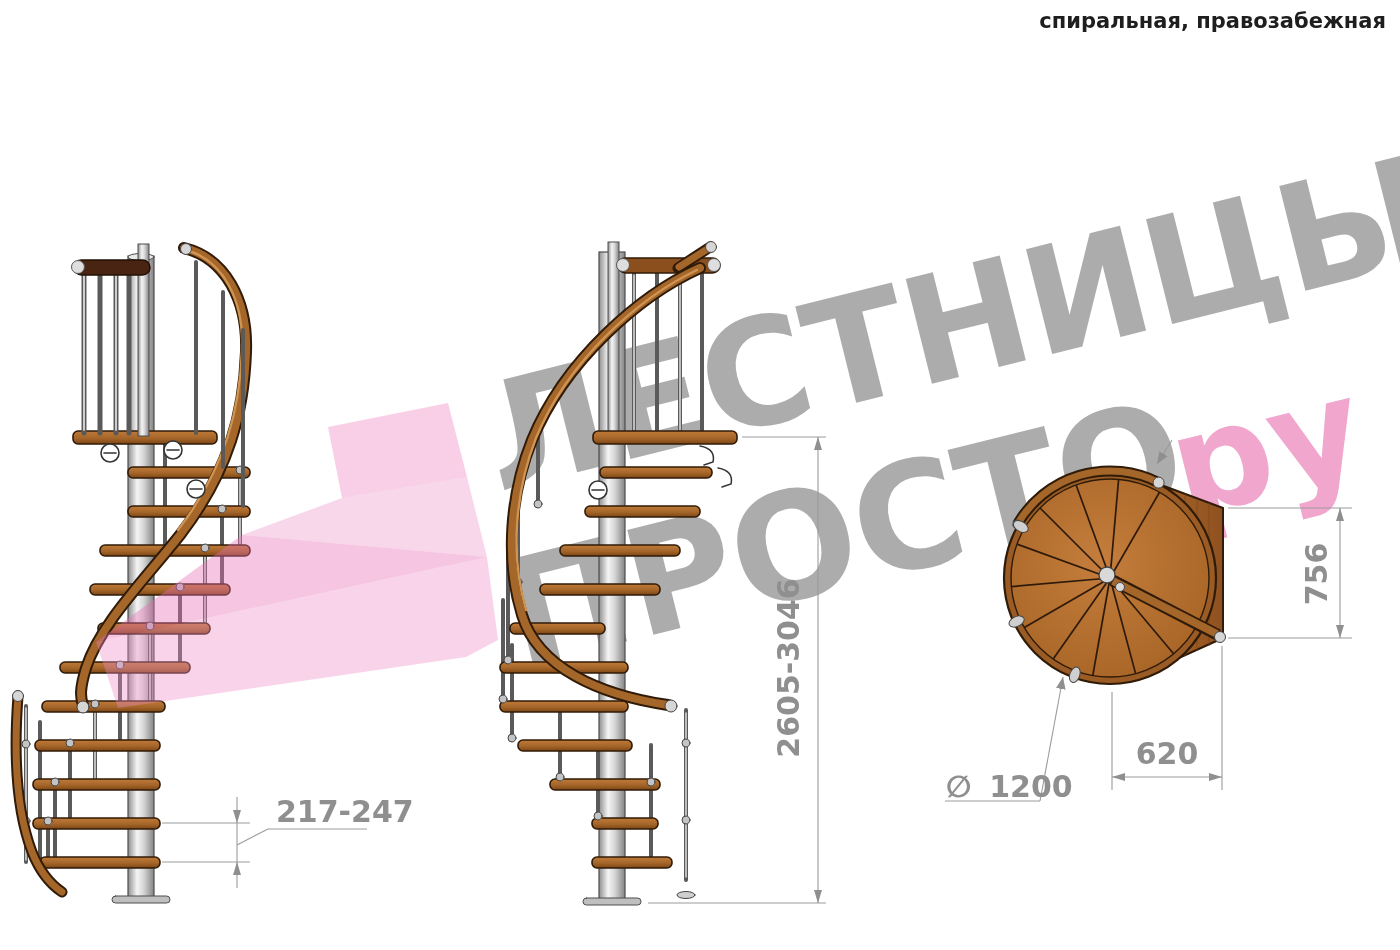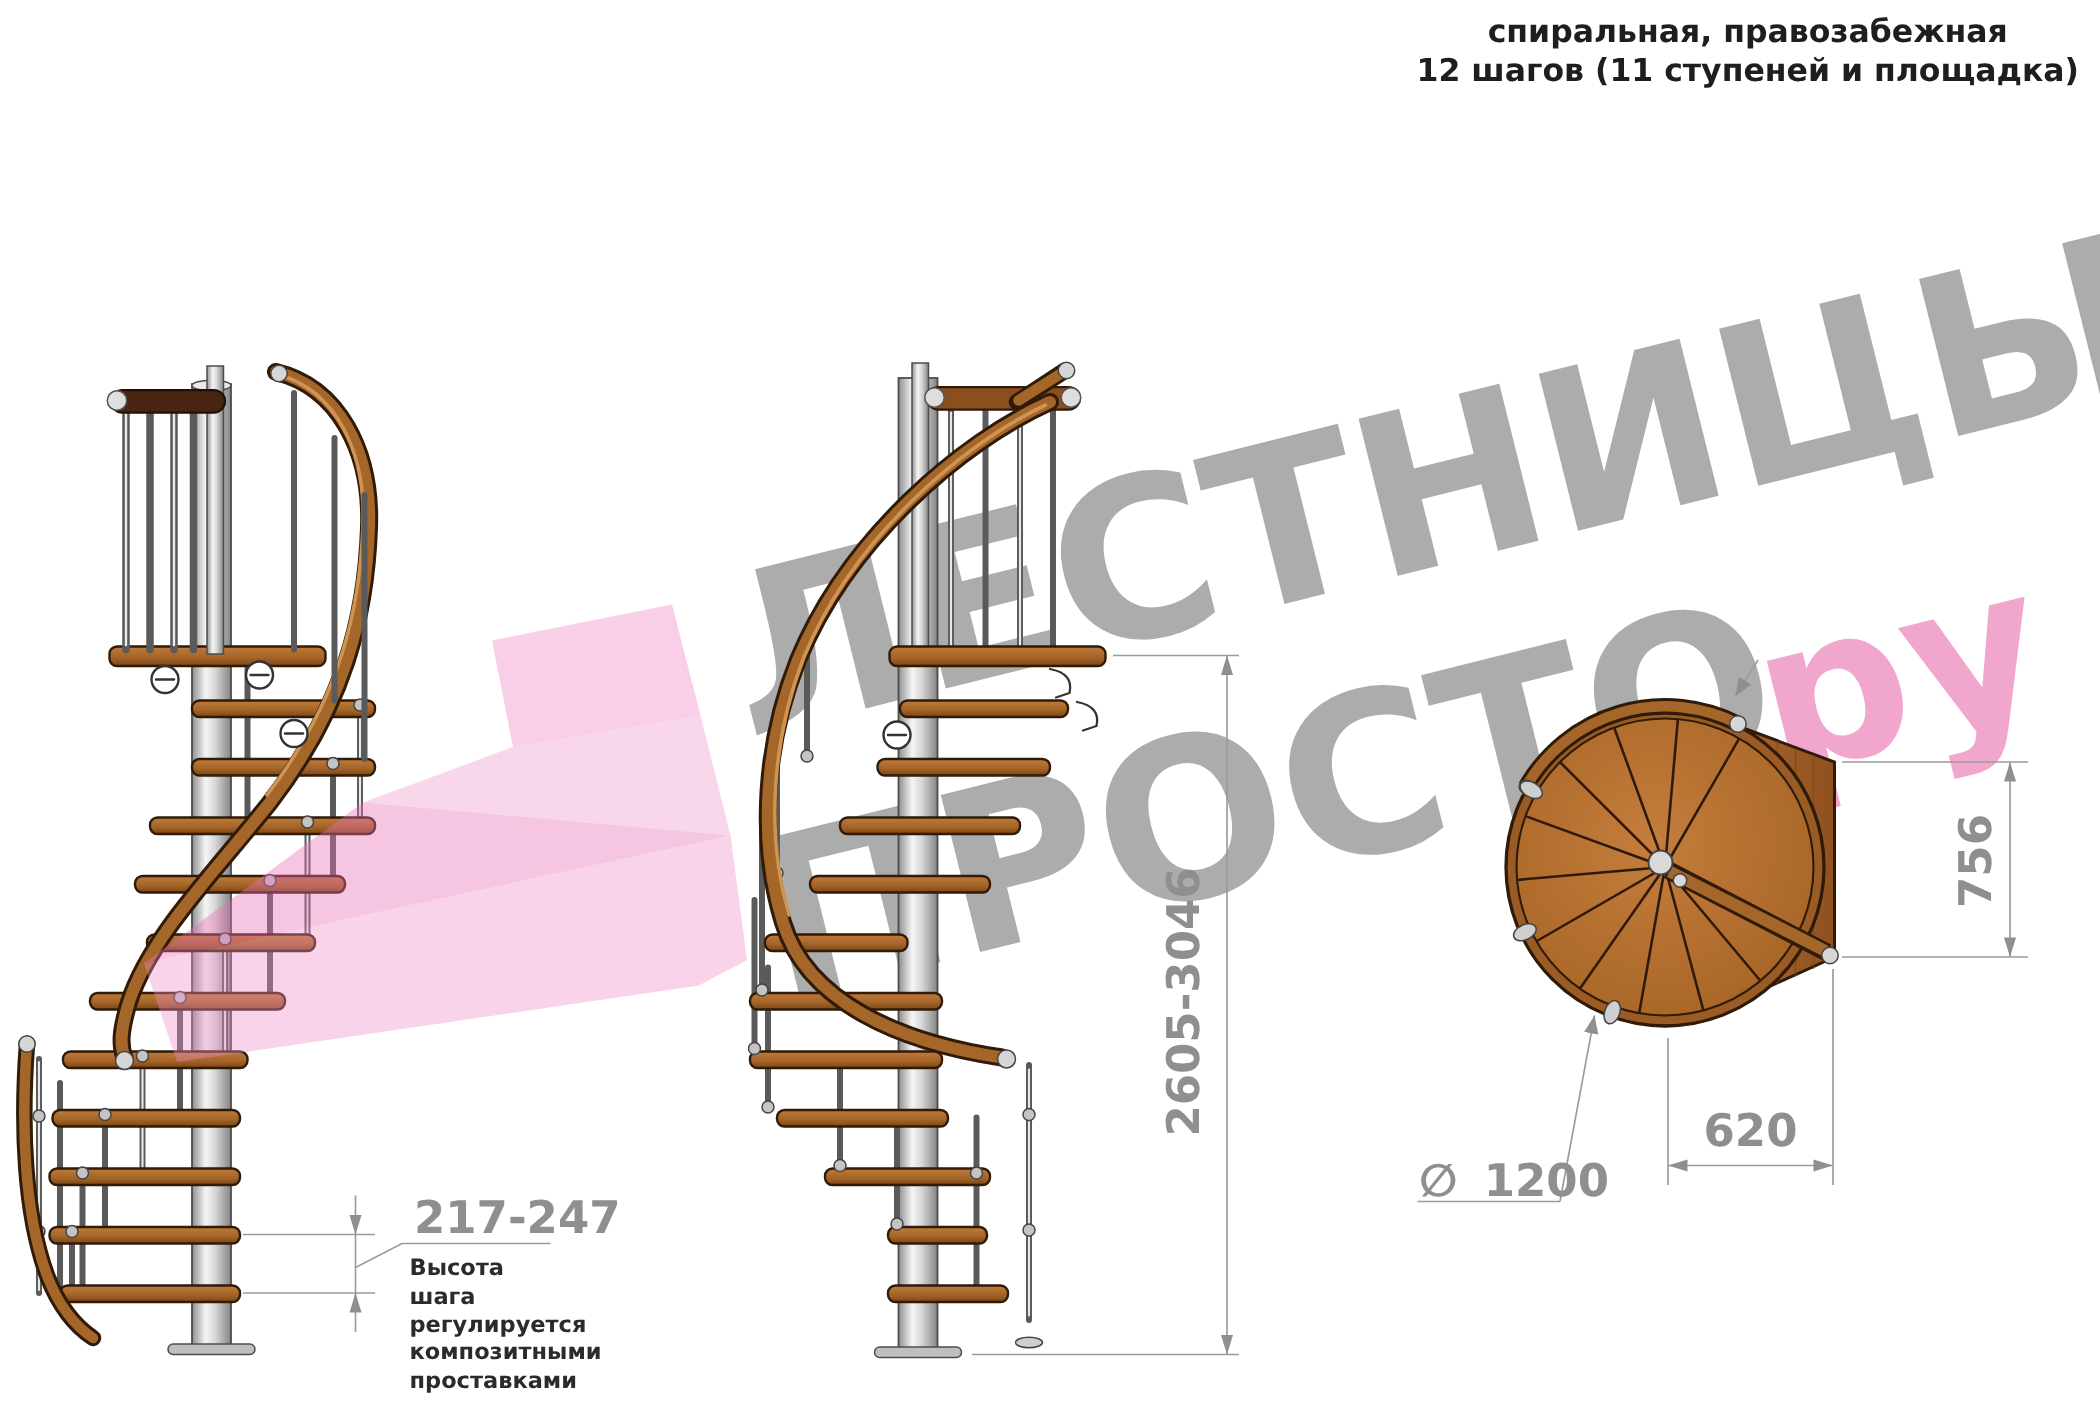--- a/index.html
+++ b/index.html
@@ -1,19 +1,19 @@
 <!DOCTYPE html>
 <html><head>
 <meta charset="utf-8">
 <style>
   html,body{margin:0;padding:0;background:#fff;}
   .stage{position:relative;width:1400px;height:950px;background:#ffffff;overflow:hidden;
          font-family:"DejaVu Sans","Liberation Sans",sans-serif;}
   .layer{position:absolute;left:0;top:0;width:1400px;height:950px;pointer-events:none;}
-  .header{position:absolute;top:8px;right:14px;text-align:center;font-size:21px;line-height:26px;
+  .header{position:absolute;top:8px;right:14px;text-align:left;font-size:21px;line-height:26px;
           color:#1e1e1e;font-weight:600;}
   .header div{white-space:nowrap;}
   .stepnote{position:absolute;left:273px;top:836px;width:112px;font-size:15px;line-height:1.25;
             color:#2b2b2b;font-weight:600;}
   svg text.dim{font-family:"DejaVu Sans","Liberation Sans",sans-serif;font-weight:700;
                fill:#8f8f8f;font-size:30px;}
   svg text.wm{font-family:"DejaVu Sans","Liberation Sans",sans-serif;font-weight:700;}
 </style>
 </head>
 <body>
@@ -336,18 +336,16 @@
 
   <svg class="layer" viewBox="0 0 1400 950">
     <polygon points="328,427 448,403 467,477 342,498" fill="#ee8cc6" opacity="0.42"></polygon>
     <polygon points="342,498 467,477 487,557 242,535" fill="#ee8cc6" opacity="0.35"></polygon>
     <polygon points="242,535 487,557 96,642" fill="#e56eb4" opacity="0.40"></polygon>
     <polygon points="96,642 487,557 498,640 466,657 118,708" fill="#ee8cc6" opacity="0.38"></polygon>
   </svg>
 
   <div class="header">
     <div>спиральная, правозабежная</div>
-    <div>12 шагов (11 ступеней и площадка)</div>
   </div>
 
-  <div class="stepnote">Высота шага регулируется композитными проставками</div>
 
 </div>
 
 </body></html>

